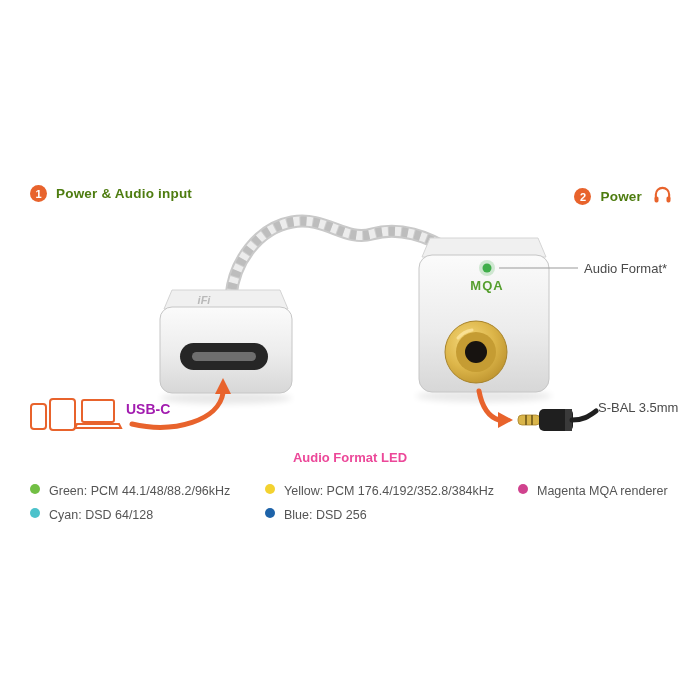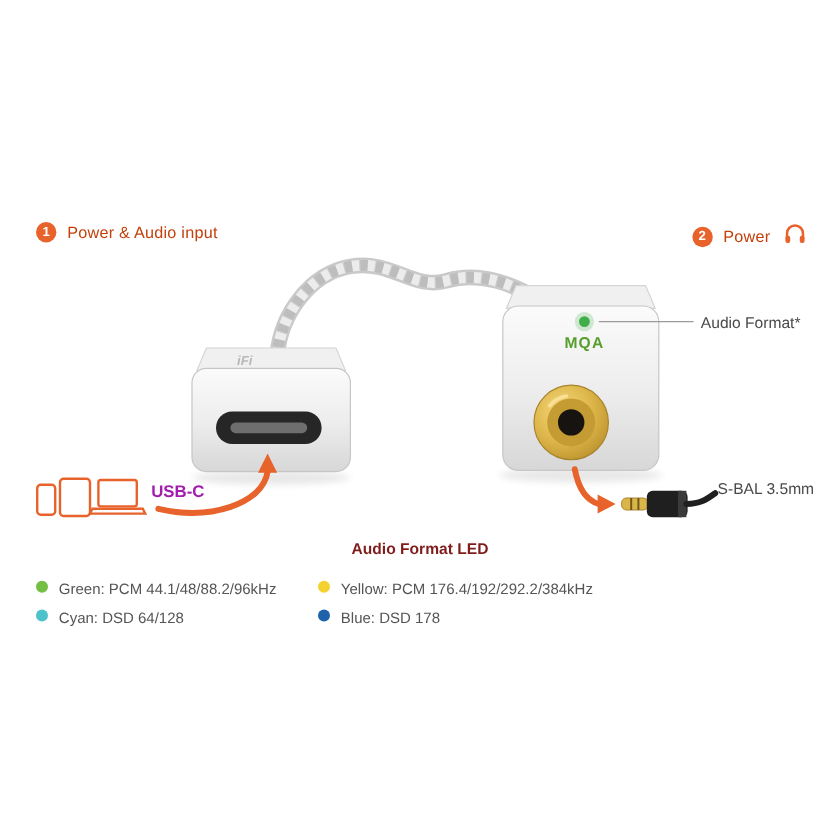--- a/index.html
+++ b/index.html
@@ -2,24 +2,24 @@
 <html><head>
 <meta charset="utf-8">
 <style>
   *{margin:0;padding:0;box-sizing:border-box}
   html,body{width:700px;height:700px;background:#ffffff;font-family:"Liberation Sans",sans-serif}
   #canvas{position:relative;width:700px;height:700px;background:#ffffff;overflow:hidden}
   .abs{position:absolute}
   .step{display:flex;align-items:center;gap:9px}
   .badge{width:17px;height:17px;border-radius:50%;background:#e8632c;color:#fff;font-size:11px;
          font-weight:bold;display:flex;align-items:center;justify-content:center;flex:0 0 17px}
-  .step-label{color:#c2410c;font-weight:normal;font-size:13.5px;letter-spacing:.2px}
+  .step-label{color:#4d7c0f;font-weight:bold;font-size:13.5px;letter-spacing:.2px}
   .callout{color:#4a4a4a;font-weight:normal;font-size:13px}
   .callout-lg{color:#a21caf;font-weight:bold;font-size:14px}
-  .legend-title{width:100%;text-align:center;color:#7f1d1d;font-weight:bold;font-size:13px}
+  .legend-title{width:100%;text-align:center;color:#ec4899;font-weight:bold;font-size:13px}
   .legend-item{display:flex;gap:9px}
   .dot{width:10px;height:10px;border-radius:50%;flex:0 0 10px}
   .legend-label{color:#555;font-size:12.5px}
   svg.scene{position:absolute;left:0;top:0}
   .hp-icon{display:inline-block;margin-left:2px}
 </style>
 </head>
 <body>
 
 <div id="canvas">
@@ -130,27 +130,31 @@
 
   <div class="abs legend-title" style="left:0;top:450px">Audio Format  LED</div>
 
   <div class="abs legend-item" style="left:30px;top:484px">
     <span class="dot" style="background: rgb(114, 191, 68);"></span>
     <span class="legend-label">Green: PCM 44.1/48/88.2/96kHz</span>
   </div>
 
   <div class="abs legend-item" style="left:265px;top:484px">
     <span class="dot" style="background: rgb(243, 210, 48);"></span>
-    <span class="legend-label">Yellow: PCM 176.4/192/292.2/384kHz</span>
+    <span class="legend-label">Yellow: PCM 176.4/192/352.8/384kHz</span>
   </div>
 
+  <div class="abs legend-item" style="left:518px;top:484px">
+    <span class="dot" style="background: rgb(208, 66, 142);"></span>
+    <span class="legend-label">Magenta MQA renderer</span>
+  </div>
 
   <div class="abs legend-item" style="left:30px;top:508px">
     <span class="dot" style="background: rgb(76, 194, 203);"></span>
     <span class="legend-label">Cyan: DSD 64/128</span>
   </div>
 
   <div class="abs legend-item" style="left:265px;top:508px">
     <span class="dot" style="background: rgb(30, 99, 169);"></span>
-    <span class="legend-label">Blue: DSD 178</span>
+    <span class="legend-label">Blue: DSD 256</span>
   </div>
 
 </div>
 
 </body></html>

